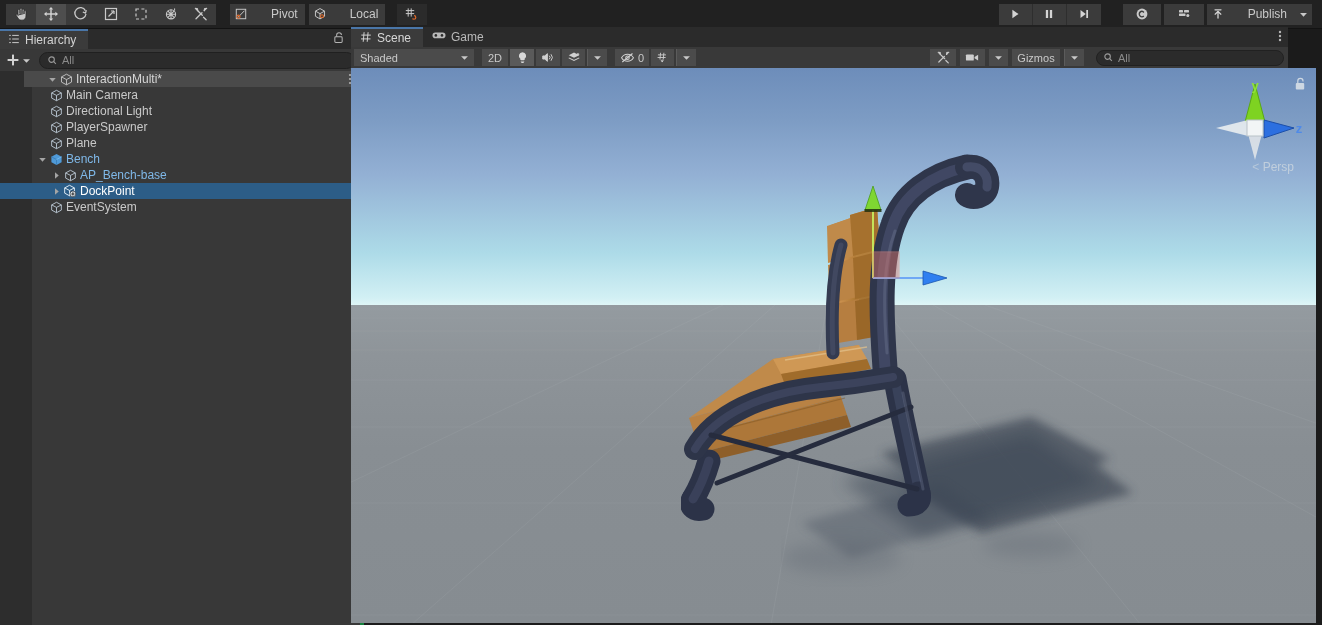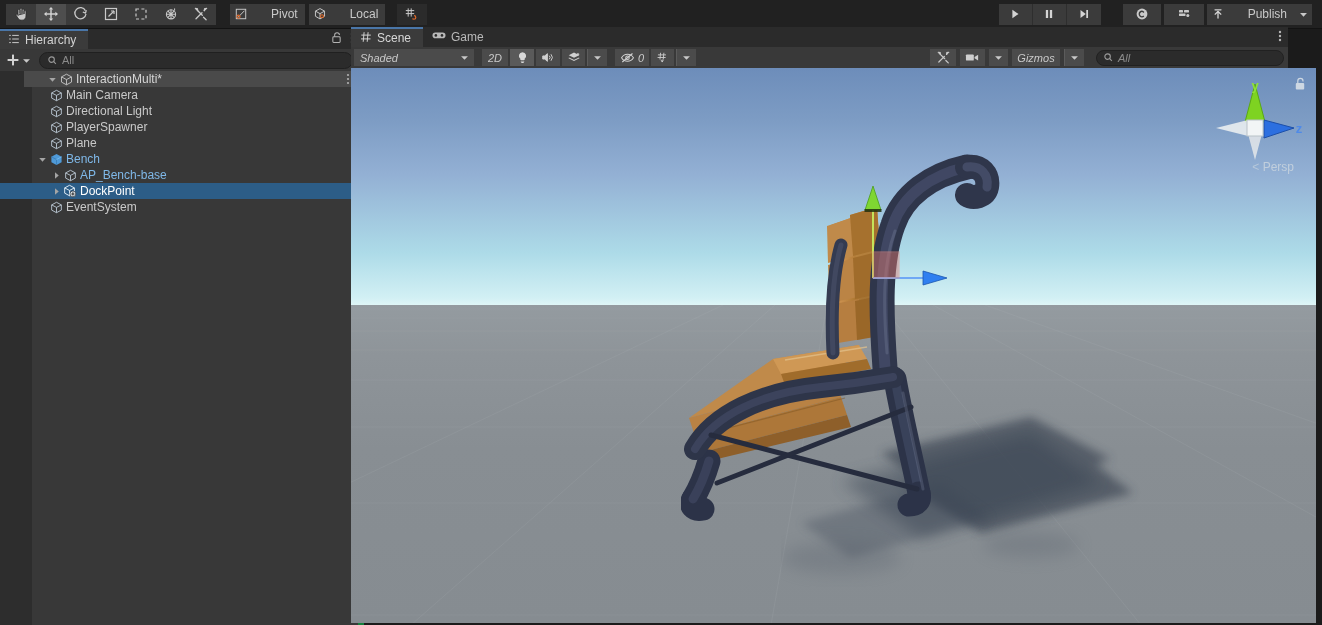--- a/index.html
+++ b/index.html
@@ -38,21 +38,21 @@
   .tb-label { font-size: 12px; color: #c9c9c9; padding: 0 3px; line-height: 21px; margin-left: 20px; }
 
   .play-group { display: flex; }
   .play-group .tb-btn { width: 34px; background: #3b3b3b; border-right: 1px solid #2e2e2e; }
   .play-group .tb-btn:last-child { border-right: none; }
 
   
   .hierarchy {
     position: absolute; left: 0; top: 29px; width: 364px; height: 596px;
     background: #383838;
-    border-right: 6px solid #15803d;
+    border-right: 4px solid #15803d;
   }
   .h-tabbar {
     height: 20px; background: #2b2b2b;
     display: flex; align-items: center; position: relative;
   }
   .h-tab {
     height: 20px; background: #3b3b3b;
     display: flex; align-items: center; gap: 5px;
     padding: 0 12px 0 8px;
     border-top: 2px solid #4a76a8;
@@ -111,21 +111,20 @@
     padding: 0 12px 0 9px; font-size: 12px; color: #b9b9b9; cursor: pointer;
   }
   .s-tab.active { background: #3b3b3b; border-top: 2px solid #4a76a8; color: #d8d8d8; }
   .s-tab-tools { position: absolute; right: 6px; top: 0; height: 20px; display: flex; align-items: center; }
 
   .s-toolbar {
     height: 21px; background: #393939;
     display: flex; align-items: center; gap: 0;
     padding: 0 3px;
     position: relative;
-    font-style: italic;
   }
   .sb {
     height: 17px; background: #4b4b4b; border: none; color: #c9c9c9;
     display: flex; align-items: center; justify-content: center; gap: 3px;
     padding: 0 5px; cursor: pointer; font-size: 11px;
     margin-right: 2px;
   }
   .sb.drop { padding-right: 4px; }
   .shaded-drop {
     width: 120px; justify-content: space-between; padding-left: 6px;

